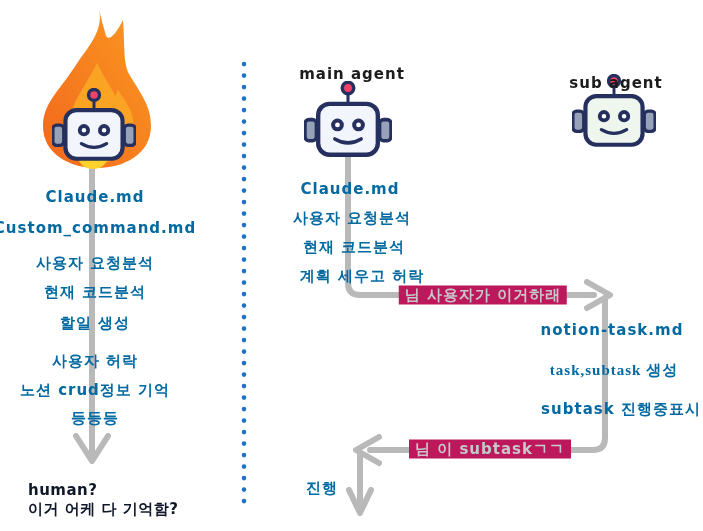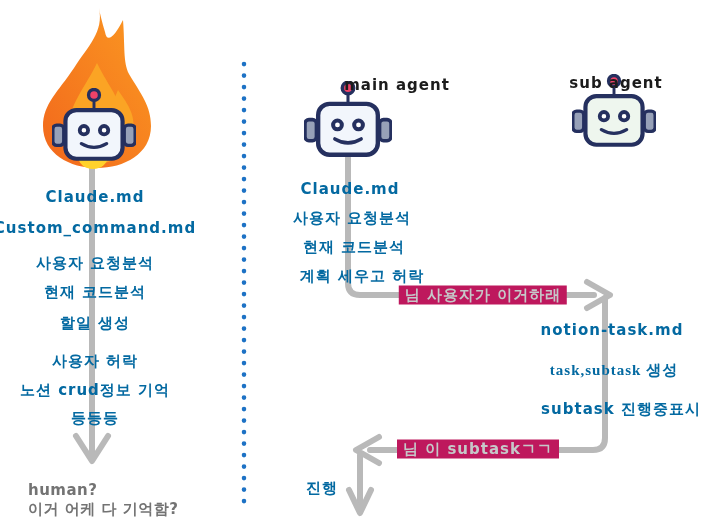--- a/index.html
+++ b/index.html
@@ -7,21 +7,21 @@
           font-family:"DejaVu Sans",sans-serif;}
   svg{display:block;}
   .layer{position:absolute;left:0;top:0;}
   .txt{position:absolute;transform:translate(-50%,-50%);white-space:nowrap;
        color:#0369a1;font-weight:bold;font-size:15px;letter-spacing:1px;text-align:center;}
   .agent-label{position:absolute;transform:translate(-50%,-50%);white-space:nowrap;
        color:#1c1c1c;font-weight:bold;font-size:15px;letter-spacing:1px;}
   .flow-label{position:absolute;transform:translate(-50%,-50%);white-space:nowrap;
        background:#be185d;color:#c6c8c9;font-weight:bold;font-size:15px;
        letter-spacing:1px;padding:0 6px;}
-  .note{position:absolute;left:28px;color:#737373;font-weight:bold;font-size:15px;
+  .note{position:absolute;left:28px;color:#0f172a;font-weight:bold;font-size:15px;
        letter-spacing:0.5px;white-space:nowrap;}
 </style>
 </head>
 <body>
 
 <div id="canvas">
 
   <svg class="layer" width="703" height="531" viewBox="0 0 703 531">
 
     <line x1="244" y1="64" x2="244" y2="508" stroke="#1d72c5" stroke-width="4.6" stroke-linecap="round" stroke-dasharray="0.1 11.4"></line>
@@ -102,28 +102,28 @@
   <div class="txt" style="left:95px;top:263px;">사용자 요청분석</div>
   <div class="txt" style="left:95px;top:292px;">현재 코드분석</div>
   <div class="txt" style="left:95px;top:323px;">할일 생성</div>
   <div class="txt" style="left:95px;top:361px;">사용자 허락</div>
   <div class="txt" style="left:95px;top:390px;">노션 crud정보 기억</div>
   <div class="txt" style="left:95px;top:418px;">등등등</div>
 
   <div class="note" style="top:481px;">human?</div>
   <div class="note" style="top:500px;">이거 어케 다 기억함?</div>
 
-  <div class="agent-label" style="left:352px;top:85px;margin-left:45px;">main agent</div>
+  <div class="agent-label" style="left:352px;top:74px;">main agent</div>
   <div class="txt" style="left:350px;top:189px;">Claude.md</div>
   <div class="txt" style="left:352px;top:218px;">사용자 요청분석</div>
   <div class="txt" style="left:354px;top:247px;">현재 코드분석</div>
   <div class="txt" style="left:362px;top:276px;">계획 세우고 허락</div>
   <div class="txt" style="left:322px;top:480px;margin-top:8px;">진행</div>
 
   <div class="agent-label" style="left:616px;top:64px;margin-top:19px;">sub agent</div>
   <div class="txt" style="left:612px;top:330px;">notion-task.md</div>
   <div class="txt" style="left:614px;top:370px;font-family:Liberation Serif, serif;">task,subtask 생성</div>
   <div class="txt" style="left:621px;top:409px;">subtask 진행중표시</div>
 
   <div class="flow-label" style="left:483px;top:295px;">님 사용자가 이거하래</div>
-  <div class="flow-label" style="left:478px;top:449px;">님 이 subtaskㄱㄱ</div>
+  <div class="flow-label" style="left:490px;top:449px;">님 이 subtaskㄱㄱ</div>
 
 </div>
 
 </body></html>

